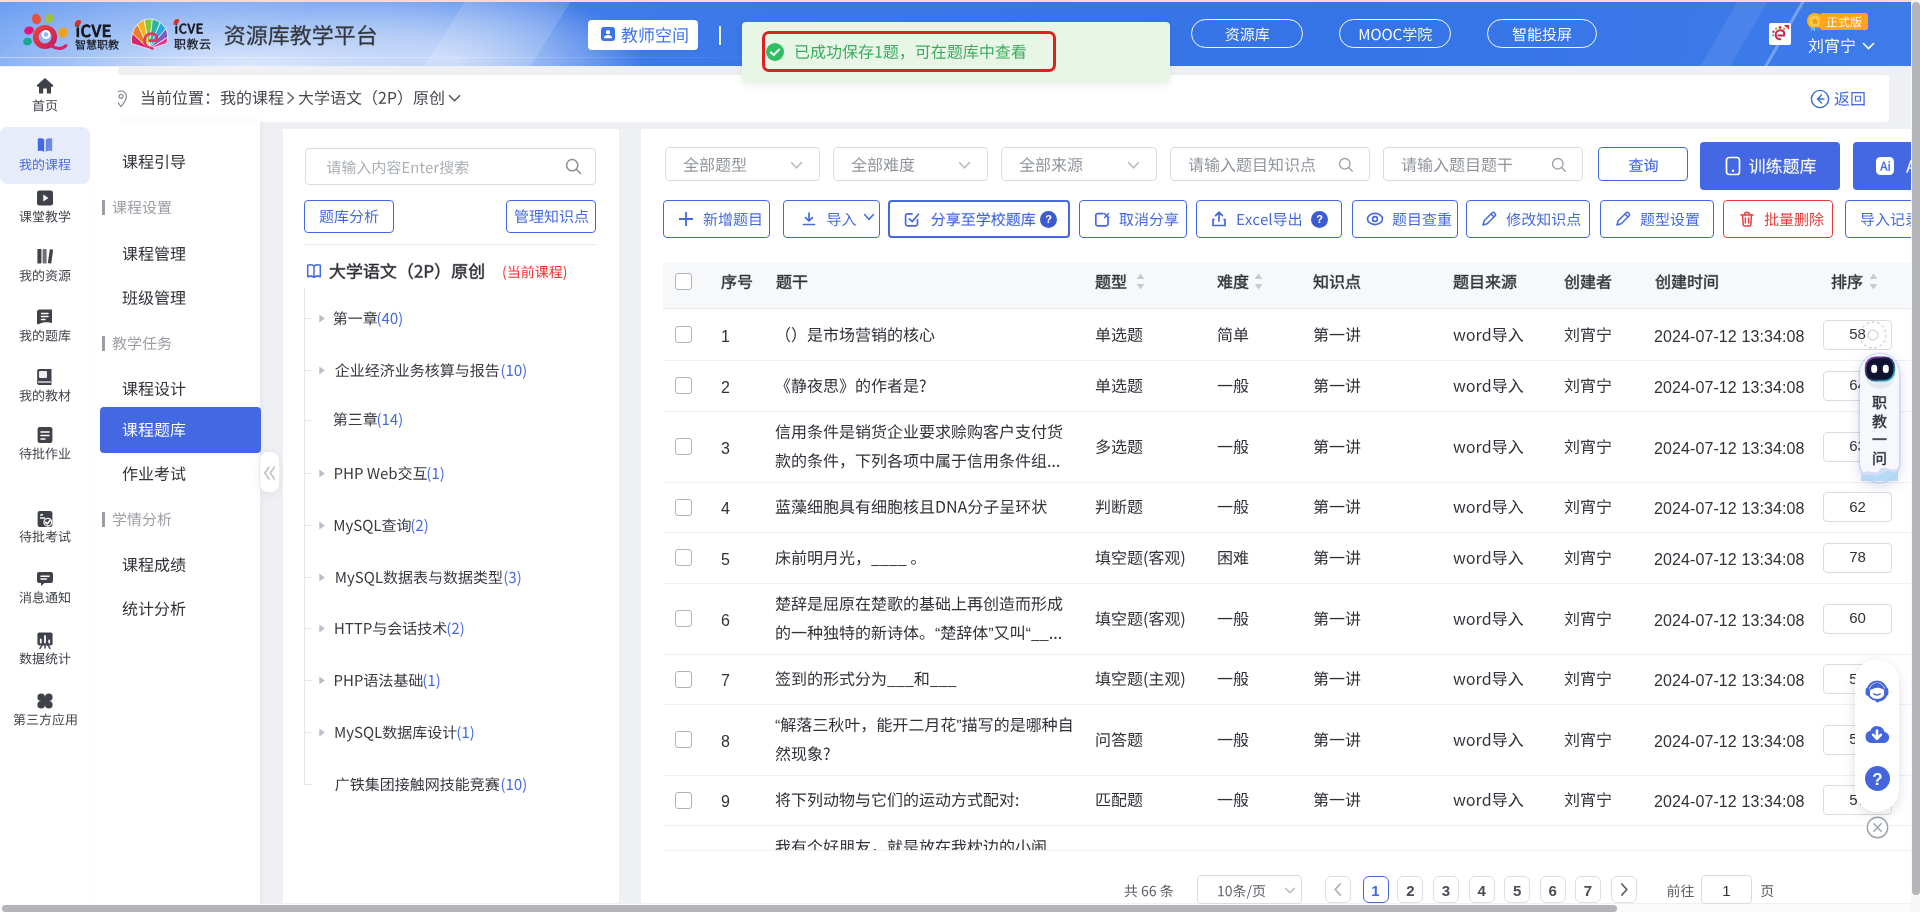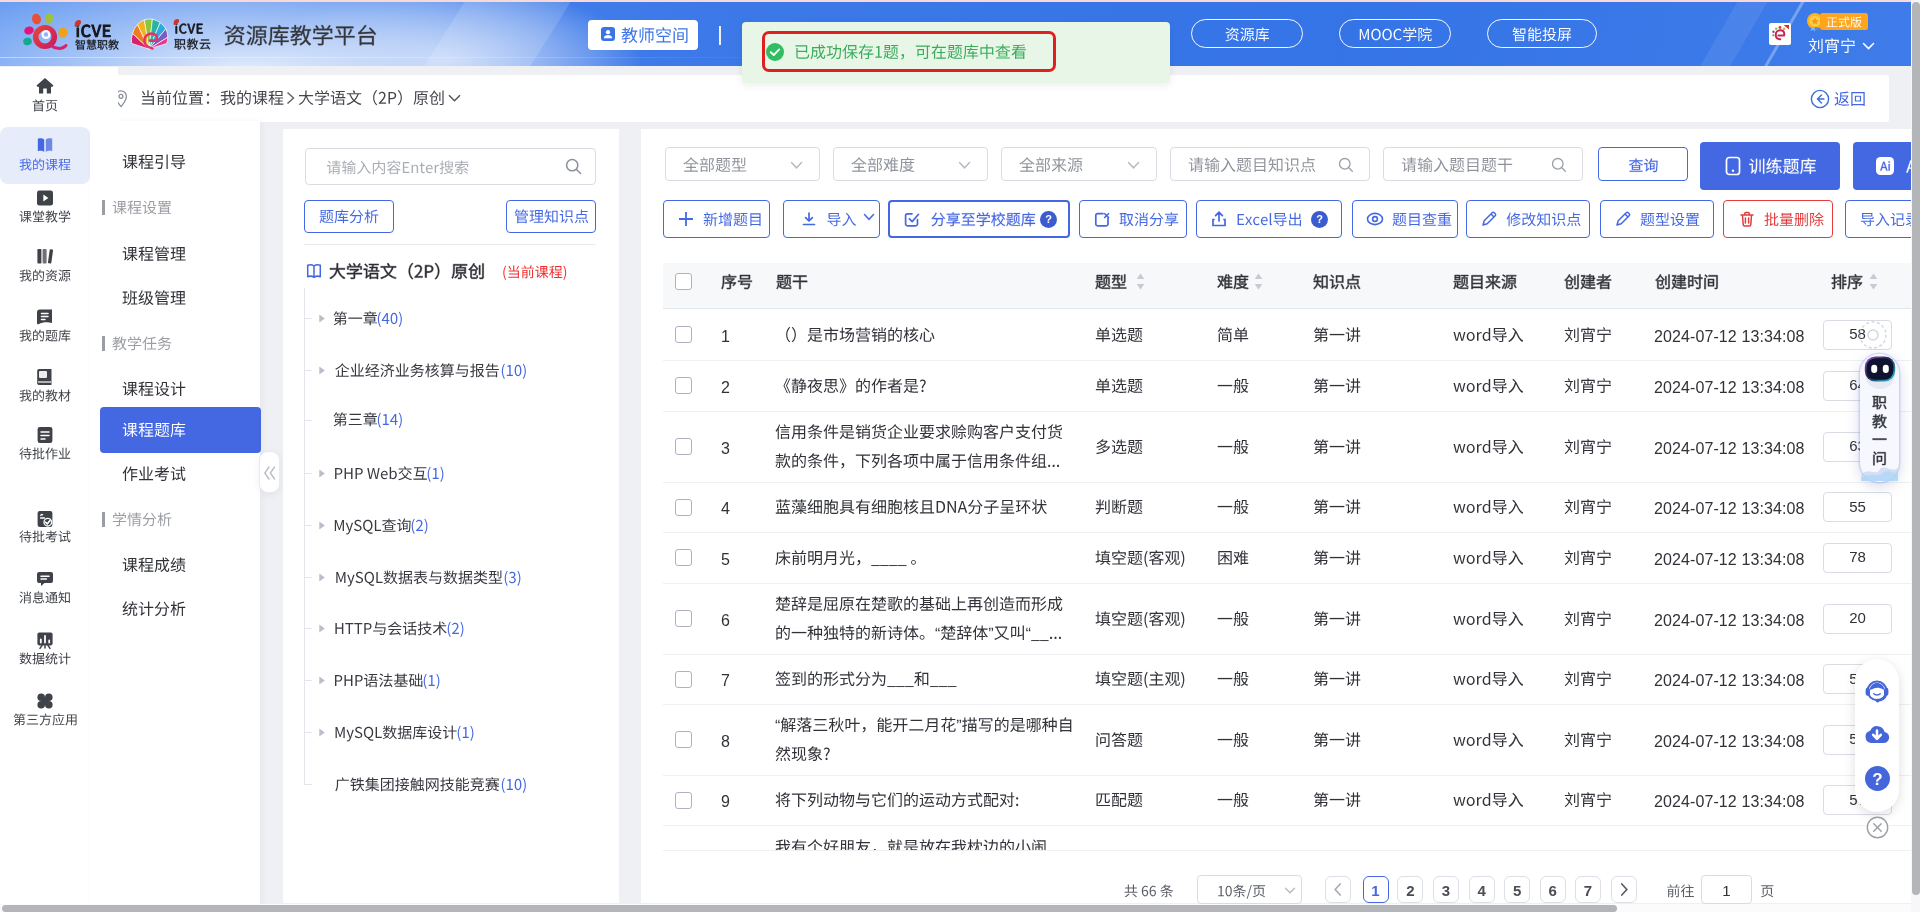--- a/index.html
+++ b/index.html
@@ -1457,21 +1457,21 @@
         <use href="#g87" x="2416"></use>
         <use href="#g101" x="3416"></use>
       </svg></div>
 <div style="position:absolute;left:1564.0px;top:500.4px;line-height:0"><svg style="overflow:visible" width="48.0" height="16" viewBox="0 -800 3000 1000" fill="#303238">
         <use href="#g27"></use>
         <use href="#g28" x="1000"></use>
         <use href="#g29" x="2000"></use>
       </svg></div>
 <div class="lib" style="position:absolute;left:1654px;top:501.2px;font-size:16px;color:#303238;letter-spacing:.1px">2024-07-12 13:34:08</div>
 <div style="position:absolute;left:1823px;top:492px;width:69px;height:30px;background:#fff;border:1px solid #d9dce3;border-radius:4px"></div>
-<div class="lib" style="position:absolute;left:1823px;top:498.5px;width:69px;text-align:center;font-size:15px;color:#303238">55</div>
+<div class="lib" style="position:absolute;left:1823px;top:498.5px;width:69px;text-align:center;font-size:15px;color:#303238">62</div>
 <div style="position:absolute;left:663px;top:583px;width:1249px;height:1px;background:#eef0f4"></div>
 <div style="position:absolute;left:675px;top:549px;width:17px;height:17px;background:#fff;border:1px solid #aeb3bf;border-radius:3px"></div>
 <div class="lib" style="position:absolute;left:721px;top:551.7px;font-size:16px;color:#303238">5</div>
 <div style="position:absolute;left:775.0px;top:550.9px;line-height:0"><svg style="overflow:visible" width="151.4" height="16" viewBox="0 -800 9460 1000" fill="#303238">
         <use href="#g249"></use>
         <use href="#g31" x="1000"></use>
         <use href="#g250" x="2000"></use>
         <use href="#g251" x="3000"></use>
         <use href="#g252" x="4000"></use>
         <use href="#g57" x="5000"></use>
@@ -1589,21 +1589,21 @@
         <use href="#g87" x="2416"></use>
         <use href="#g101" x="3416"></use>
       </svg></div>
 <div style="position:absolute;left:1564.0px;top:611.9px;line-height:0"><svg style="overflow:visible" width="48.0" height="16" viewBox="0 -800 3000 1000" fill="#303238">
         <use href="#g27"></use>
         <use href="#g28" x="1000"></use>
         <use href="#g29" x="2000"></use>
       </svg></div>
 <div class="lib" style="position:absolute;left:1654px;top:612.7px;font-size:16px;color:#303238;letter-spacing:.1px">2024-07-12 13:34:08</div>
 <div style="position:absolute;left:1823px;top:603.5px;width:69px;height:30px;background:#fff;border:1px solid #d9dce3;border-radius:4px"></div>
-<div class="lib" style="position:absolute;left:1823px;top:610px;width:69px;text-align:center;font-size:15px;color:#303238">20</div>
+<div class="lib" style="position:absolute;left:1823px;top:610px;width:69px;text-align:center;font-size:15px;color:#303238">60</div>
 <div style="position:absolute;left:663px;top:704px;width:1249px;height:1px;background:#eef0f4"></div>
 <div style="position:absolute;left:675px;top:670.5px;width:17px;height:17px;background:#fff;border:1px solid #aeb3bf;border-radius:3px"></div>
 <div class="lib" style="position:absolute;left:721px;top:673.2px;font-size:16px;color:#303238">7</div>
 <div style="position:absolute;left:775.0px;top:672.4px;line-height:0"><svg style="overflow:visible" width="181.7" height="16" viewBox="0 -800 11354 1000" fill="#303238">
         <use href="#g276"></use>
         <use href="#g277" x="1000"></use>
         <use href="#g36" x="2000"></use>
         <use href="#g266" x="3000"></use>
         <use href="#g25" x="4000"></use>
         <use href="#g96" x="5000"></use>

